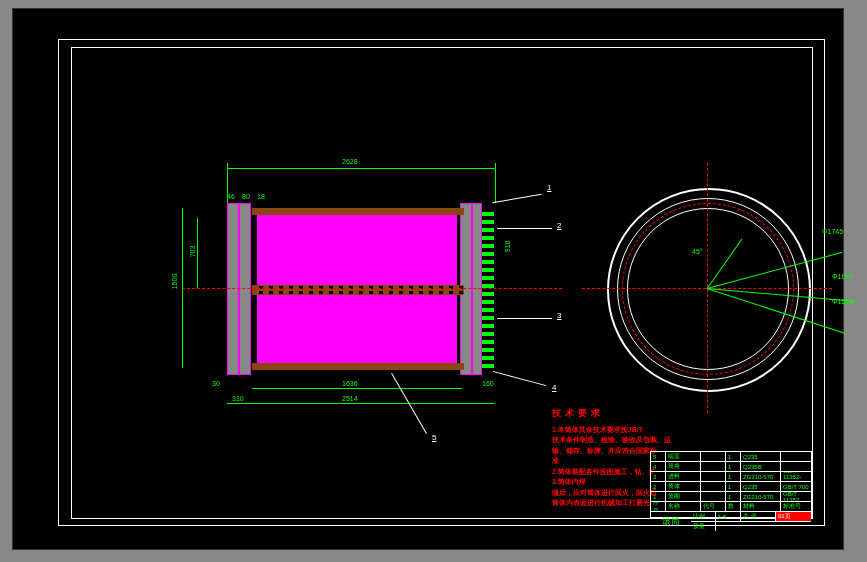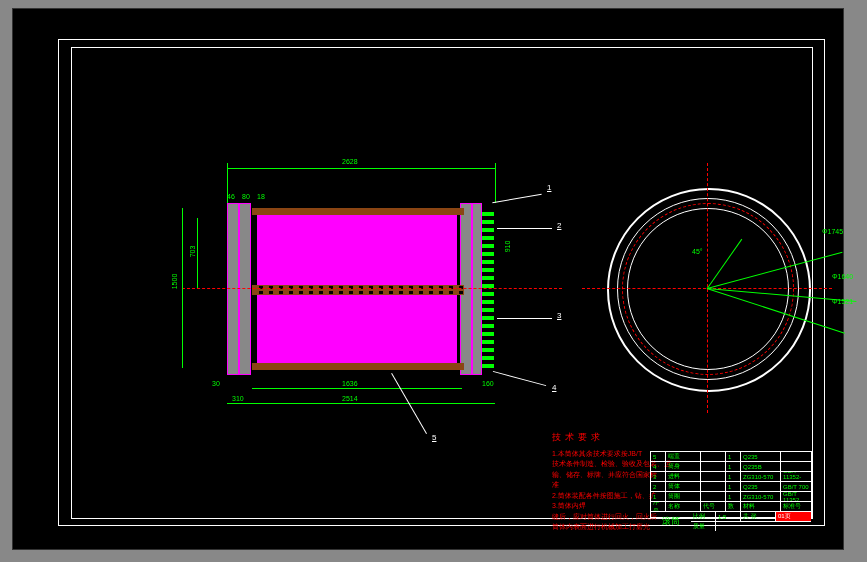--- a/index.html
+++ b/index.html
@@ -147,26 +147,27 @@
     transform-origin: 0 0;
   }
   .radial-label {
     position: absolute;
     color: #0f0;
     font-size: 7px;
   }
   
   .tech-notes {
     position: absolute;
-    top: 383px;
+    top: 359px;
     left: 480px;
     width: 160px;
     color: #f00;
     font-size: 7px;
     line-height: 1.5;
+    font-weight: bold;
   }
   .tech-title {
     font-size: 9px;
     letter-spacing: 4px;
     margin-bottom: 4px;
   }
   
   .title-block {
     position: absolute;
     bottom: 0;

